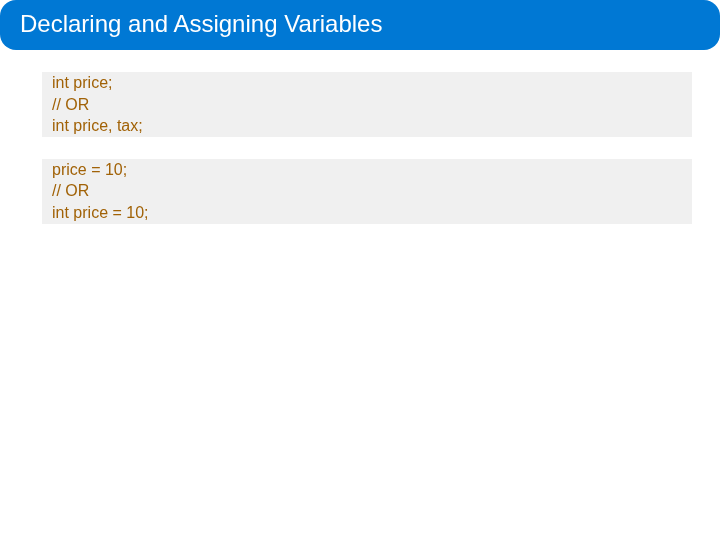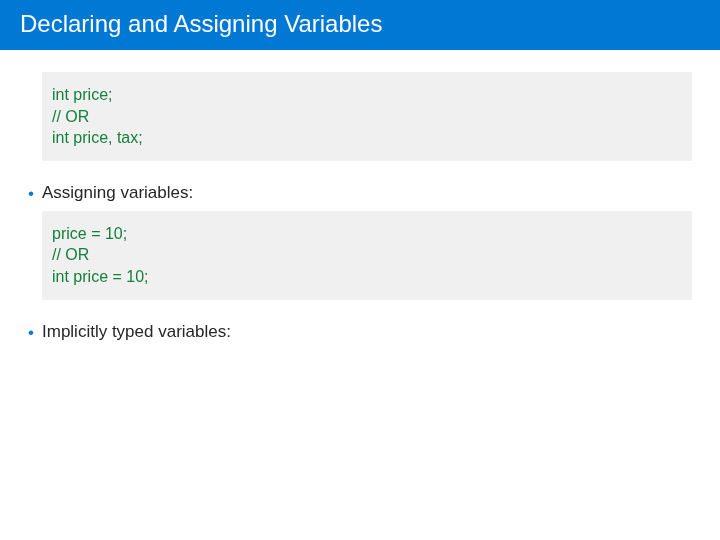--- a/index.html
+++ b/index.html
@@ -9,20 +9,21 @@
     font-family: "Segoe UI", "Segoe UI Light", Arial, sans-serif;
     background: #fff;
     overflow: hidden;
   }
   .header {
     background: #0078d4;
     color: #fff;
     padding: 10px 20px 12px 20px;
     font-size: 24px;
     font-weight: 300;
+    border-radius: 16px;
   }
   .content {
     padding: 22px 28px 0 28px;
   }
   .bullet-item {
     font-size: 17px;
     color: #262626;
     margin-bottom: 8px;
     font-weight: 400;
     position: relative;
@@ -32,49 +33,43 @@
     content: "•";
     position: absolute;
     left: 0;
     top: 0;
     color: #0078d4;
     font-size: 17px;
     line-height: 1.3;
   }
   .code-block {
     background: #f0f0f0;
-    color: #15803d;
+    color: #a16207;
     font-family: "Segoe UI", Arial, sans-serif;
     font-size: 16px;
     line-height: 1.35;
-    padding: 12px 10px;
+    padding: 0 10px;
     margin-left: 14px;
     margin-bottom: 22px;
     white-space: pre;
   }
   .code-block:last-child { margin-bottom: 0; }
 </style>
 </head>
 <body>
 
 <div class="header">
   <span>Declaring and Assigning Variables</span>
 </div>
 
 <div class="content">
 
   <div class="code-block">int price;
 // OR
 int price, tax;</div>
 
-  <div class="bullet-item">
-    <span>Assigning variables:</span>
-  </div>
   <div class="code-block">price = 10;
 // OR
 int price = 10;</div>
 
-  <div class="bullet-item">
-    <span>Implicitly typed variables:</span>
-  </div>
 
 
 </div>
 
 </body></html>

